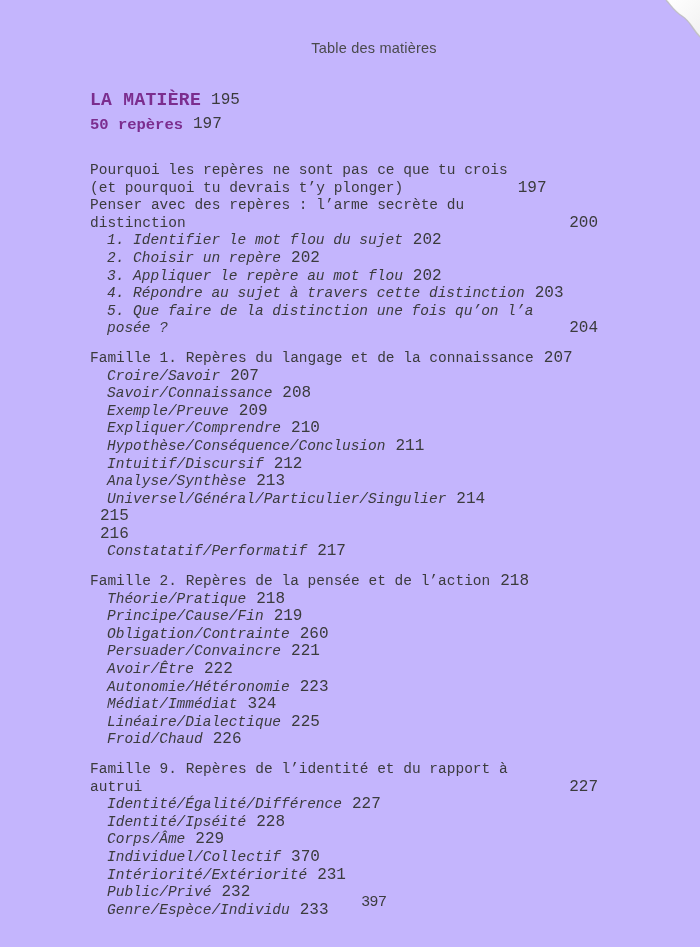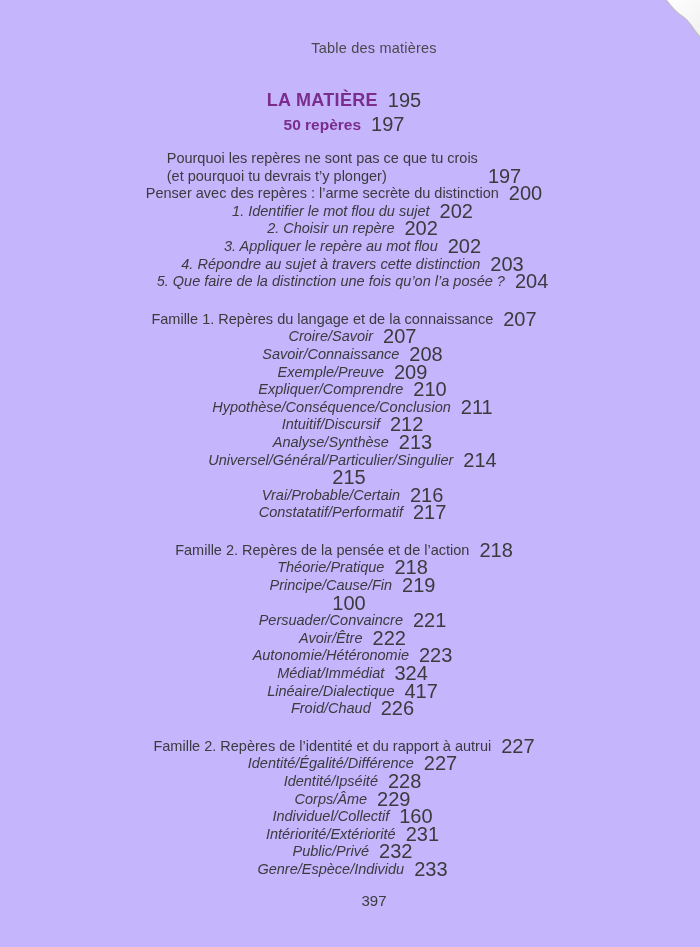--- a/index.html
+++ b/index.html
@@ -35,56 +35,57 @@
     pointer-events: none;
   }
   .toc {
     position: absolute;
     top: 90px;
     left: 90px;
     width: 508px;
   }
   .row {
     display: flex;
-    justify-content: center;
+    justify-content: flex-start;
     align-items: flex-end;
     font-size: 14.5px;
     color: #3b3b3d;
+    font-family: Liberation Mono, monospace;
   }
   .row .label { line-height: 17.6px; }
   .row .pagenum {
     line-height: 17.6px;
     font-style: normal;
     font-weight: normal;
-    font-size: 20px;
+    font-size: 16px;
     color: #3b3b3d;
     white-space: nowrap;
     padding-left: 10px;
   }
   .row.h1 .label {
     color: #7b2d8e;
     font-weight: bold;
     font-size: 18px;
     line-height: 20px;
     letter-spacing: 0.3px;
   }
   .row.h1 { margin-bottom: 6px; }
   .row.h2 .label {
     color: #7b2d8e;
     font-weight: bold;
     font-size: 15.5px;
     line-height: 18px;
   }
-  .row.h2 { margin-bottom: 16px; }
+  .row.h2 { margin-bottom: 28px; }
   .row.step .label,
   .row.sub .label {
     font-style: italic;
     padding-left: 17px;
   }
-  .row.family { margin-top: 20px; }
+  .row.family { margin-top: 12px; }
   .row.gap { margin-top: 14px; }
   .page-footer {
     position: absolute;
     bottom: 38px;
     left: 0;
     right: 0;
     text-align: center;
     font-size: 15px;
     color: #3b3b3d;
   }
@@ -217,23 +218,20 @@
       <div class="row sub">
         <div class="label">
           <div>Universel/Général/Particulier/Singulier</div>
         </div>
         <div class="pagenum">214</div>
       </div>
       <div class="row sub">
         <div class="pagenum">215</div>
       </div>
       <div class="row sub">
-        <div class="label">
-          <div>Vrai/Probable/Certain</div>
-        </div>
         <div class="pagenum">216</div>
       </div>
       <div class="row sub">
         <div class="label">
           <div>Constatatif/Performatif</div>
         </div>
         <div class="pagenum">217</div>
       </div>
       <div class="row family">
         <div class="label">
@@ -247,21 +245,24 @@
         </div>
         <div class="pagenum">218</div>
       </div>
       <div class="row sub">
         <div class="label">
           <div>Principe/Cause/Fin</div>
         </div>
         <div class="pagenum">219</div>
       </div>
       <div class="row sub">
-        <div class="pagenum">100</div>
+        <div class="label">
+          <div>Obligation/Contrainte</div>
+        </div>
+        <div class="pagenum">260</div>
       </div>
       <div class="row sub">
         <div class="label">
           <div>Persuader/Convaincre</div>
         </div>
         <div class="pagenum">221</div>
       </div>
       <div class="row sub">
         <div class="label">
           <div>Avoir/Être</div>
@@ -277,31 +278,31 @@
       <div class="row sub">
         <div class="label">
           <div>Médiat/Immédiat</div>
         </div>
         <div class="pagenum">324</div>
       </div>
       <div class="row sub">
         <div class="label">
           <div>Linéaire/Dialectique</div>
         </div>
-        <div class="pagenum">417</div>
+        <div class="pagenum">225</div>
       </div>
       <div class="row sub">
         <div class="label">
           <div>Froid/Chaud</div>
         </div>
         <div class="pagenum">226</div>
       </div>
       <div class="row family">
         <div class="label">
-          <div>Famille 2. Repères de l’identité et du rapport à autrui</div>
+          <div>Famille 9. Repères de l’identité et du rapport à autrui</div>
         </div>
         <div class="pagenum">227</div>
       </div>
       <div class="row sub">
         <div class="label">
           <div>Identité/Égalité/Différence</div>
         </div>
         <div class="pagenum">227</div>
       </div>
       <div class="row sub">
@@ -313,21 +314,21 @@
       <div class="row sub">
         <div class="label">
           <div>Corps/Âme</div>
         </div>
         <div class="pagenum">229</div>
       </div>
       <div class="row sub">
         <div class="label">
           <div>Individuel/Collectif</div>
         </div>
-        <div class="pagenum">160</div>
+        <div class="pagenum">370</div>
       </div>
       <div class="row sub">
         <div class="label">
           <div>Intériorité/Extériorité</div>
         </div>
         <div class="pagenum">231</div>
       </div>
       <div class="row sub">
         <div class="label">
           <div>Public/Privé</div>

